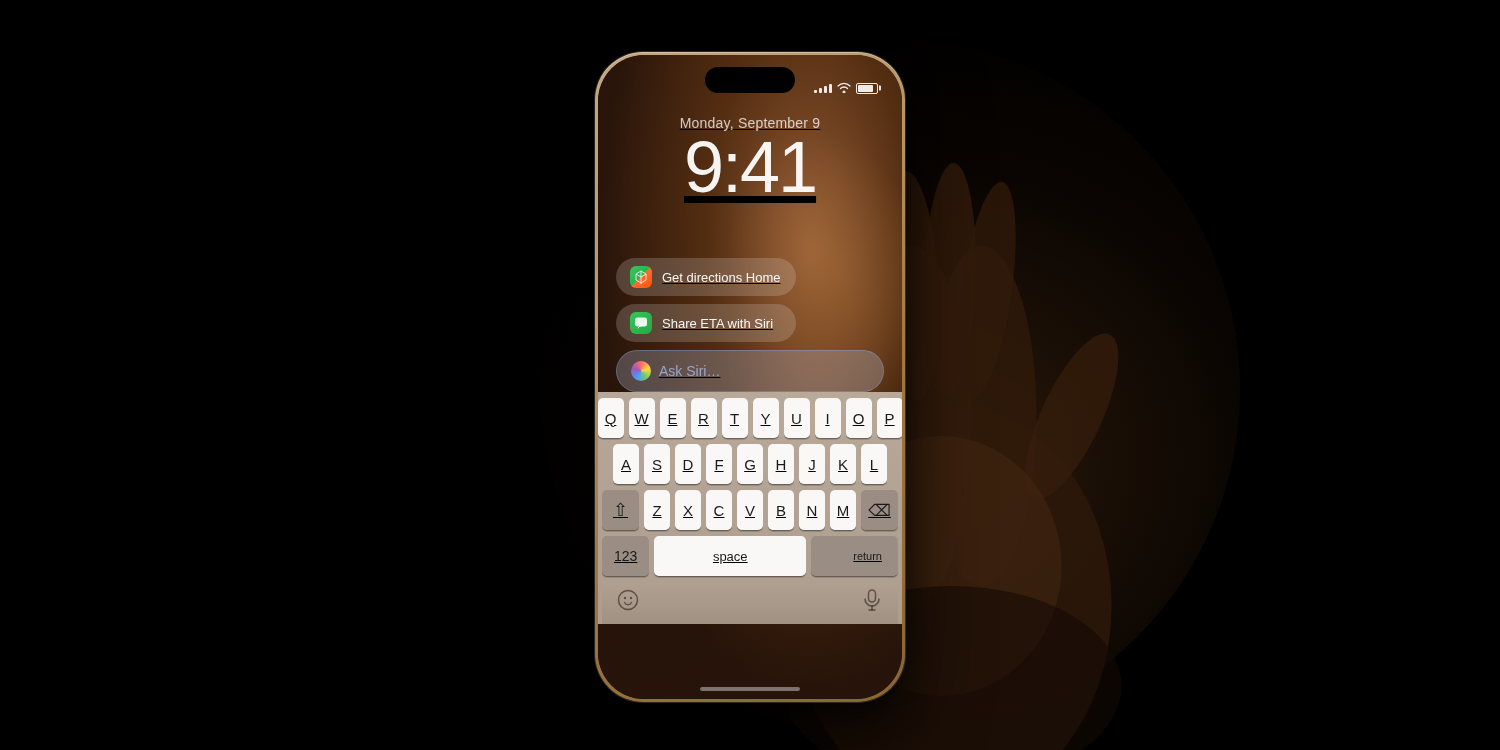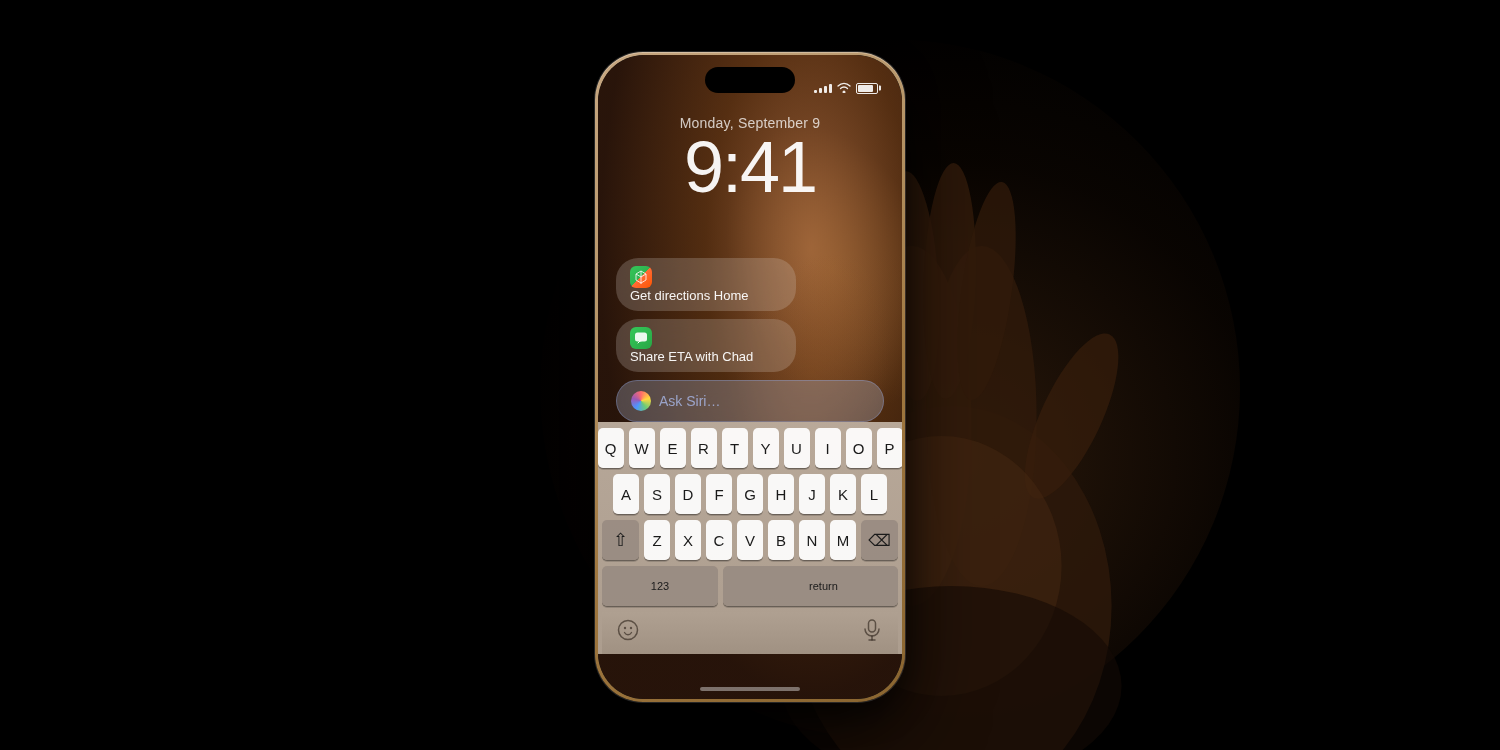--- a/index.html
+++ b/index.html
@@ -35,20 +35,21 @@
       left: 50%;
       transform: translate(-30%, -48%);
       pointer-events: none;
     }
 
     
     .phone-wrapper {
       position: relative;
       z-index: 10;
       margin-top: 4px;
+      text-decoration: underline;
     }
 
     
     .iphone {
       width: 310px;
       height: 650px;
       background: linear-gradient(145deg, #c8a882 0%, #b8976a 30%, #a07840 60%, #8a6530 100%);
       border-radius: 48px;
       padding: 3px;
       box-shadow:
@@ -210,28 +211,28 @@
       z-index: 20;
       padding: 0 18px;
       margin-top: 55px;
       display: flex;
       flex-direction: column;
       gap: 8px;
     }
 
     .suggestion-pill {
       display: flex;
-      gap: 0;
+      align-items: center;
+      gap: 10px;
       padding: 8px 14px;
       background: rgba(255,255,255,0.18);
       backdrop-filter: blur(20px);
       border-radius: 22px;
       width: fit-content;
       min-width: 180px;
-      flex-direction: column;
     }
 
     .suggestion-icon {
       width: 22px;
       height: 22px;
       border-radius: 6px;
       display: flex;
       align-items: center;
       justify-content: center;
       font-size: 12px;
@@ -481,21 +482,21 @@
           </div>
 
 
           <div class="suggestion-pill">
             <div class="suggestion-icon icon-messages">
               <svg width="14" height="14" viewBox="0 0 14 14" fill="none">
                 <rect x="1" y="1.5" width="12" height="9" rx="2.5" fill="white" opacity="0.9"></rect>
                 <path d="M4 12l2-2h1" stroke="white" stroke-width="1" stroke-linecap="round" fill="none"></path>
               </svg>
             </div>
-            <span class="suggestion-text">Share ETA with Chad</span>
+            <span class="suggestion-text">Share ETA with Siri</span>
           </div>
 
         </div>
 
         <div class="siri-input-area">
           <div class="siri-input-bar">
             <div class="siri-orb"></div>
             <span class="siri-placeholder">Ask Siri…</span>
           </div>
         </div>
@@ -534,21 +535,22 @@
             <div class="key">X</div>
             <div class="key">C</div>
             <div class="key">V</div>
             <div class="key">B</div>
             <div class="key">N</div>
             <div class="key">M</div>
             <div class="key key-special key-delete">⌫</div>
           </div>
 
           <div class="key-row">
-            <div class="key key-special" style="font-size:11px; flex: 1.4;">123</div>
+            <div class="key key-special" style="font-size:14px; flex: 1.4;">123</div>
+            <div class="key key-space" style="font-size:13px; flex: 4.5;">space</div>
             <div class="key key-special key-return" style="font-size:11px; flex: 1.8; padding-left: 26px;">return</div>
           </div>
 
           <div class="keyboard-bottom">
             <div class="bottom-icon">
               <svg width="22" height="22" viewBox="0 0 22 22" fill="none">
                 <circle cx="11" cy="11" r="9.5" stroke="rgba(50,40,30,0.65)" stroke-width="1.5" fill="none"></circle>
                 <circle cx="8" cy="9" r="1.2" fill="rgba(50,40,30,0.65)"></circle>
                 <circle cx="14" cy="9" r="1.2" fill="rgba(50,40,30,0.65)"></circle>
                 <path d="M7.5 13.5c.9 1.5 2.1 2.2 3.5 2.2s2.6-.7 3.5-2.2" stroke="rgba(50,40,30,0.65)" stroke-width="1.4" stroke-linecap="round" fill="none"></path>

